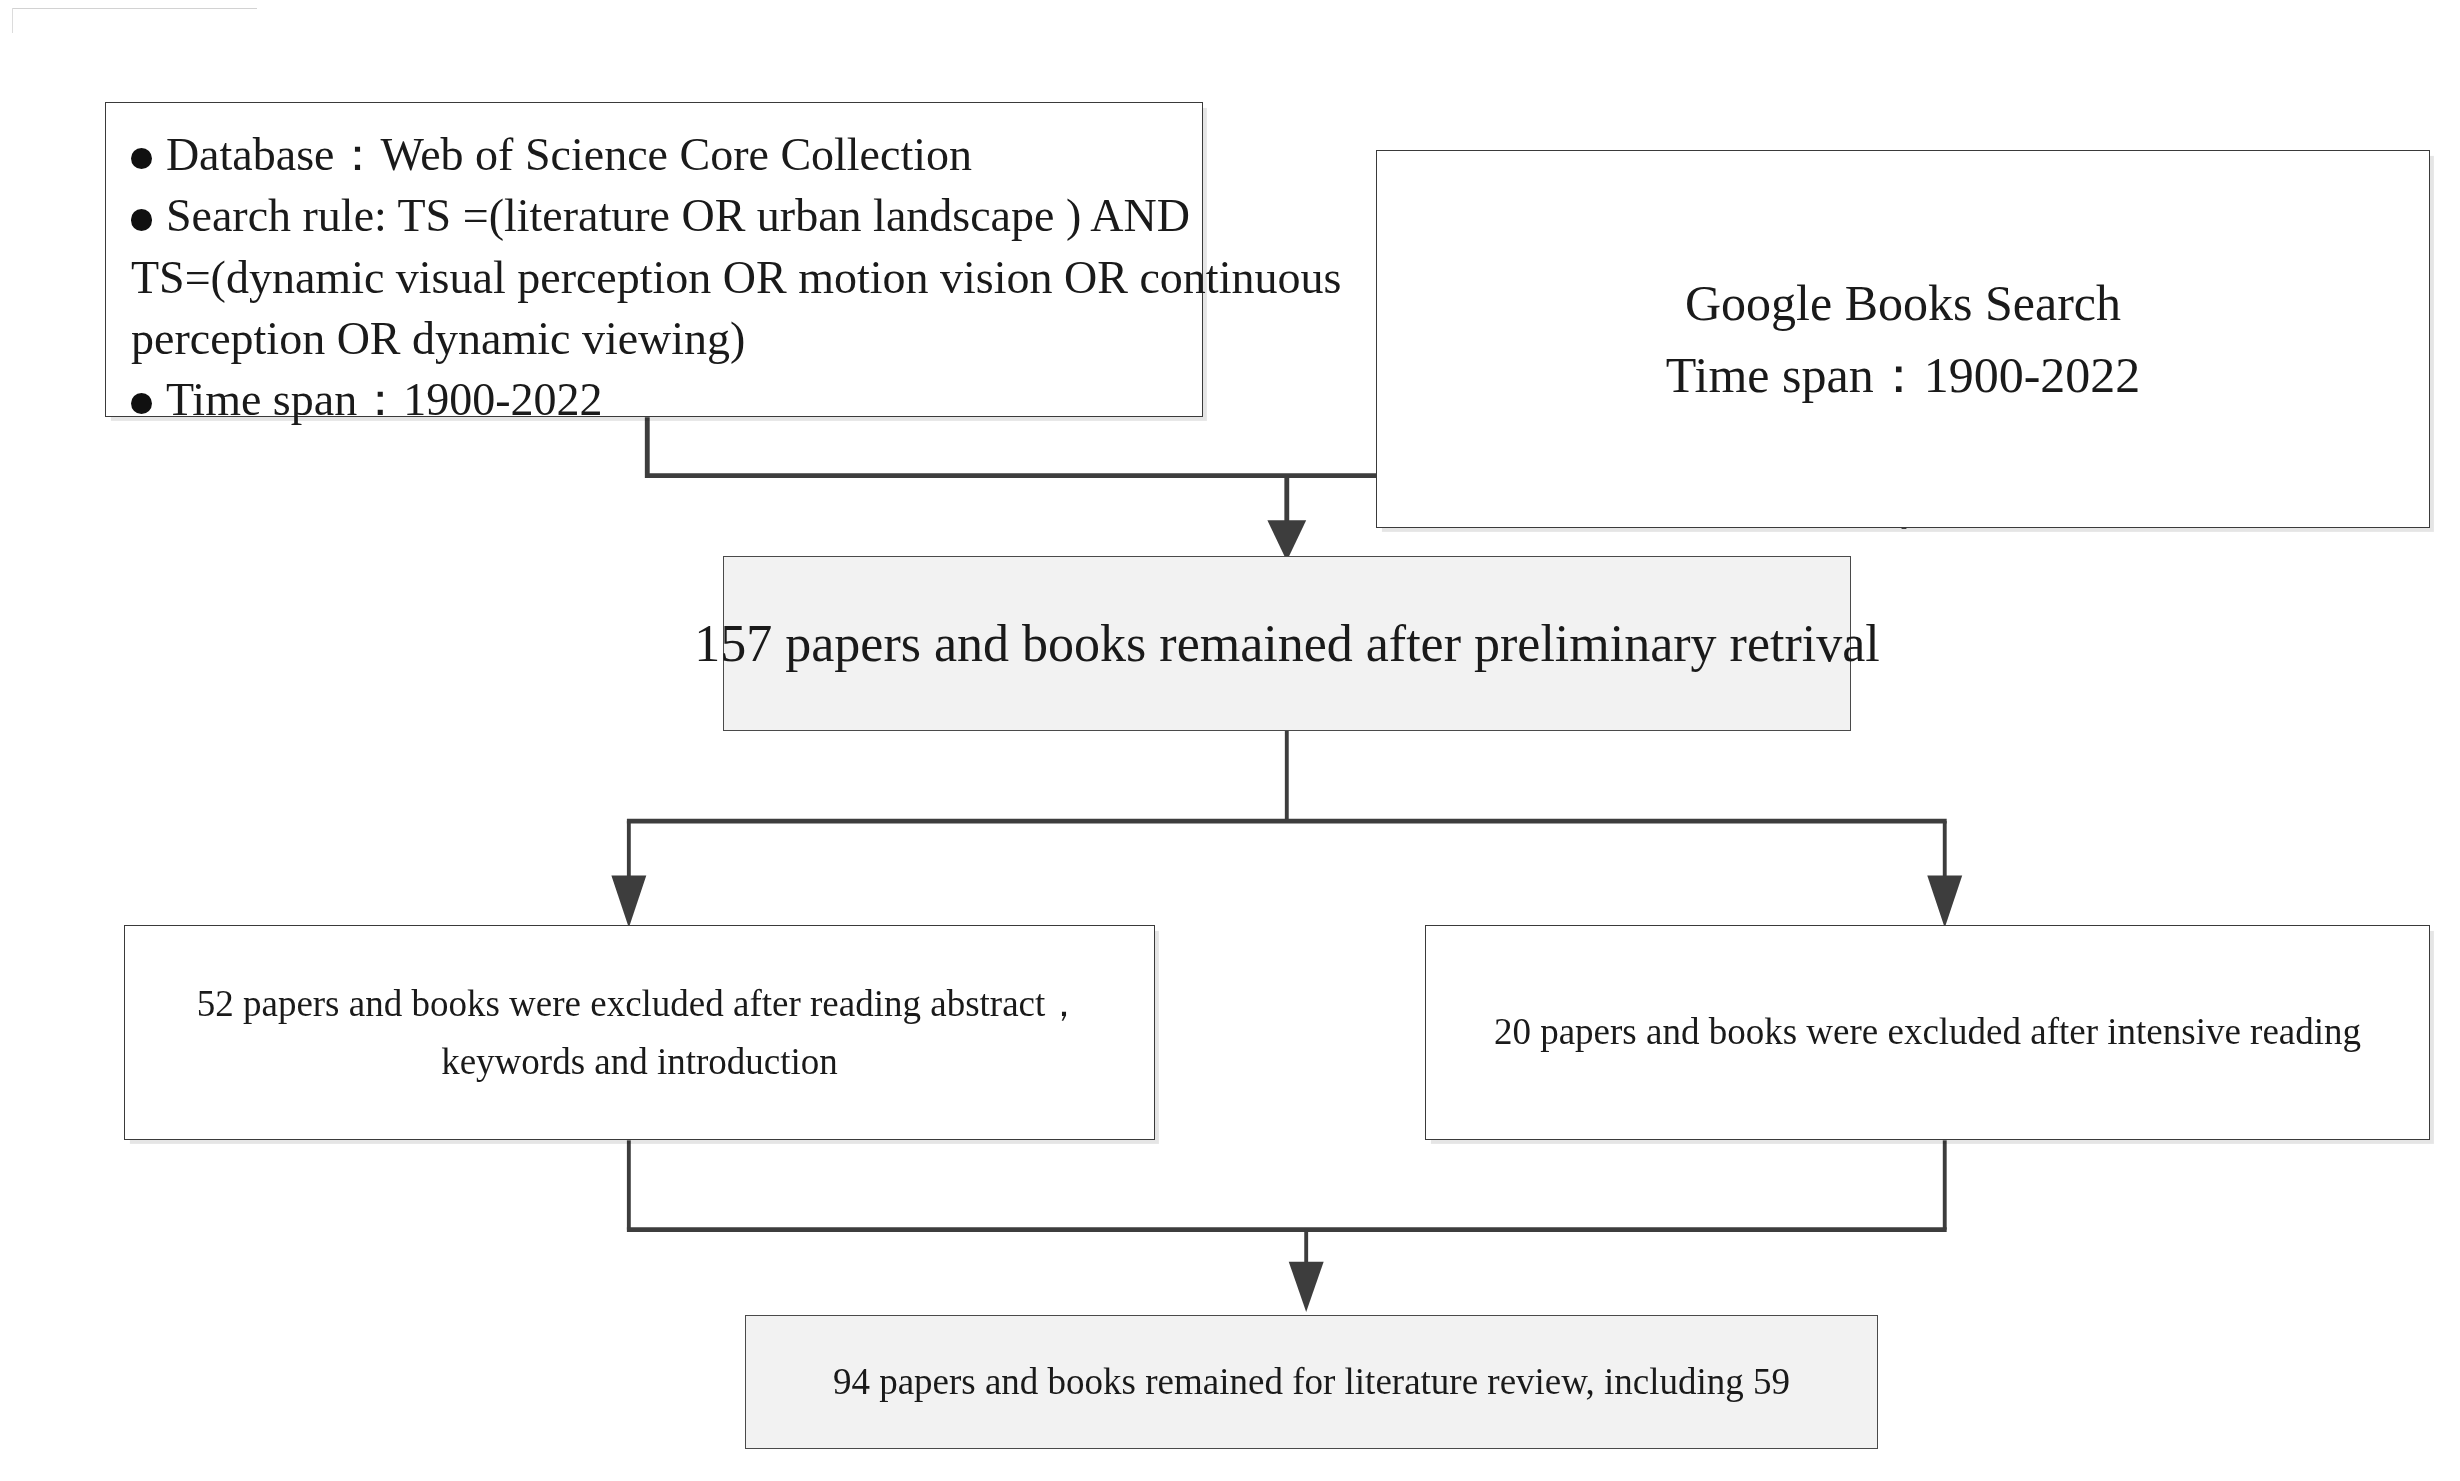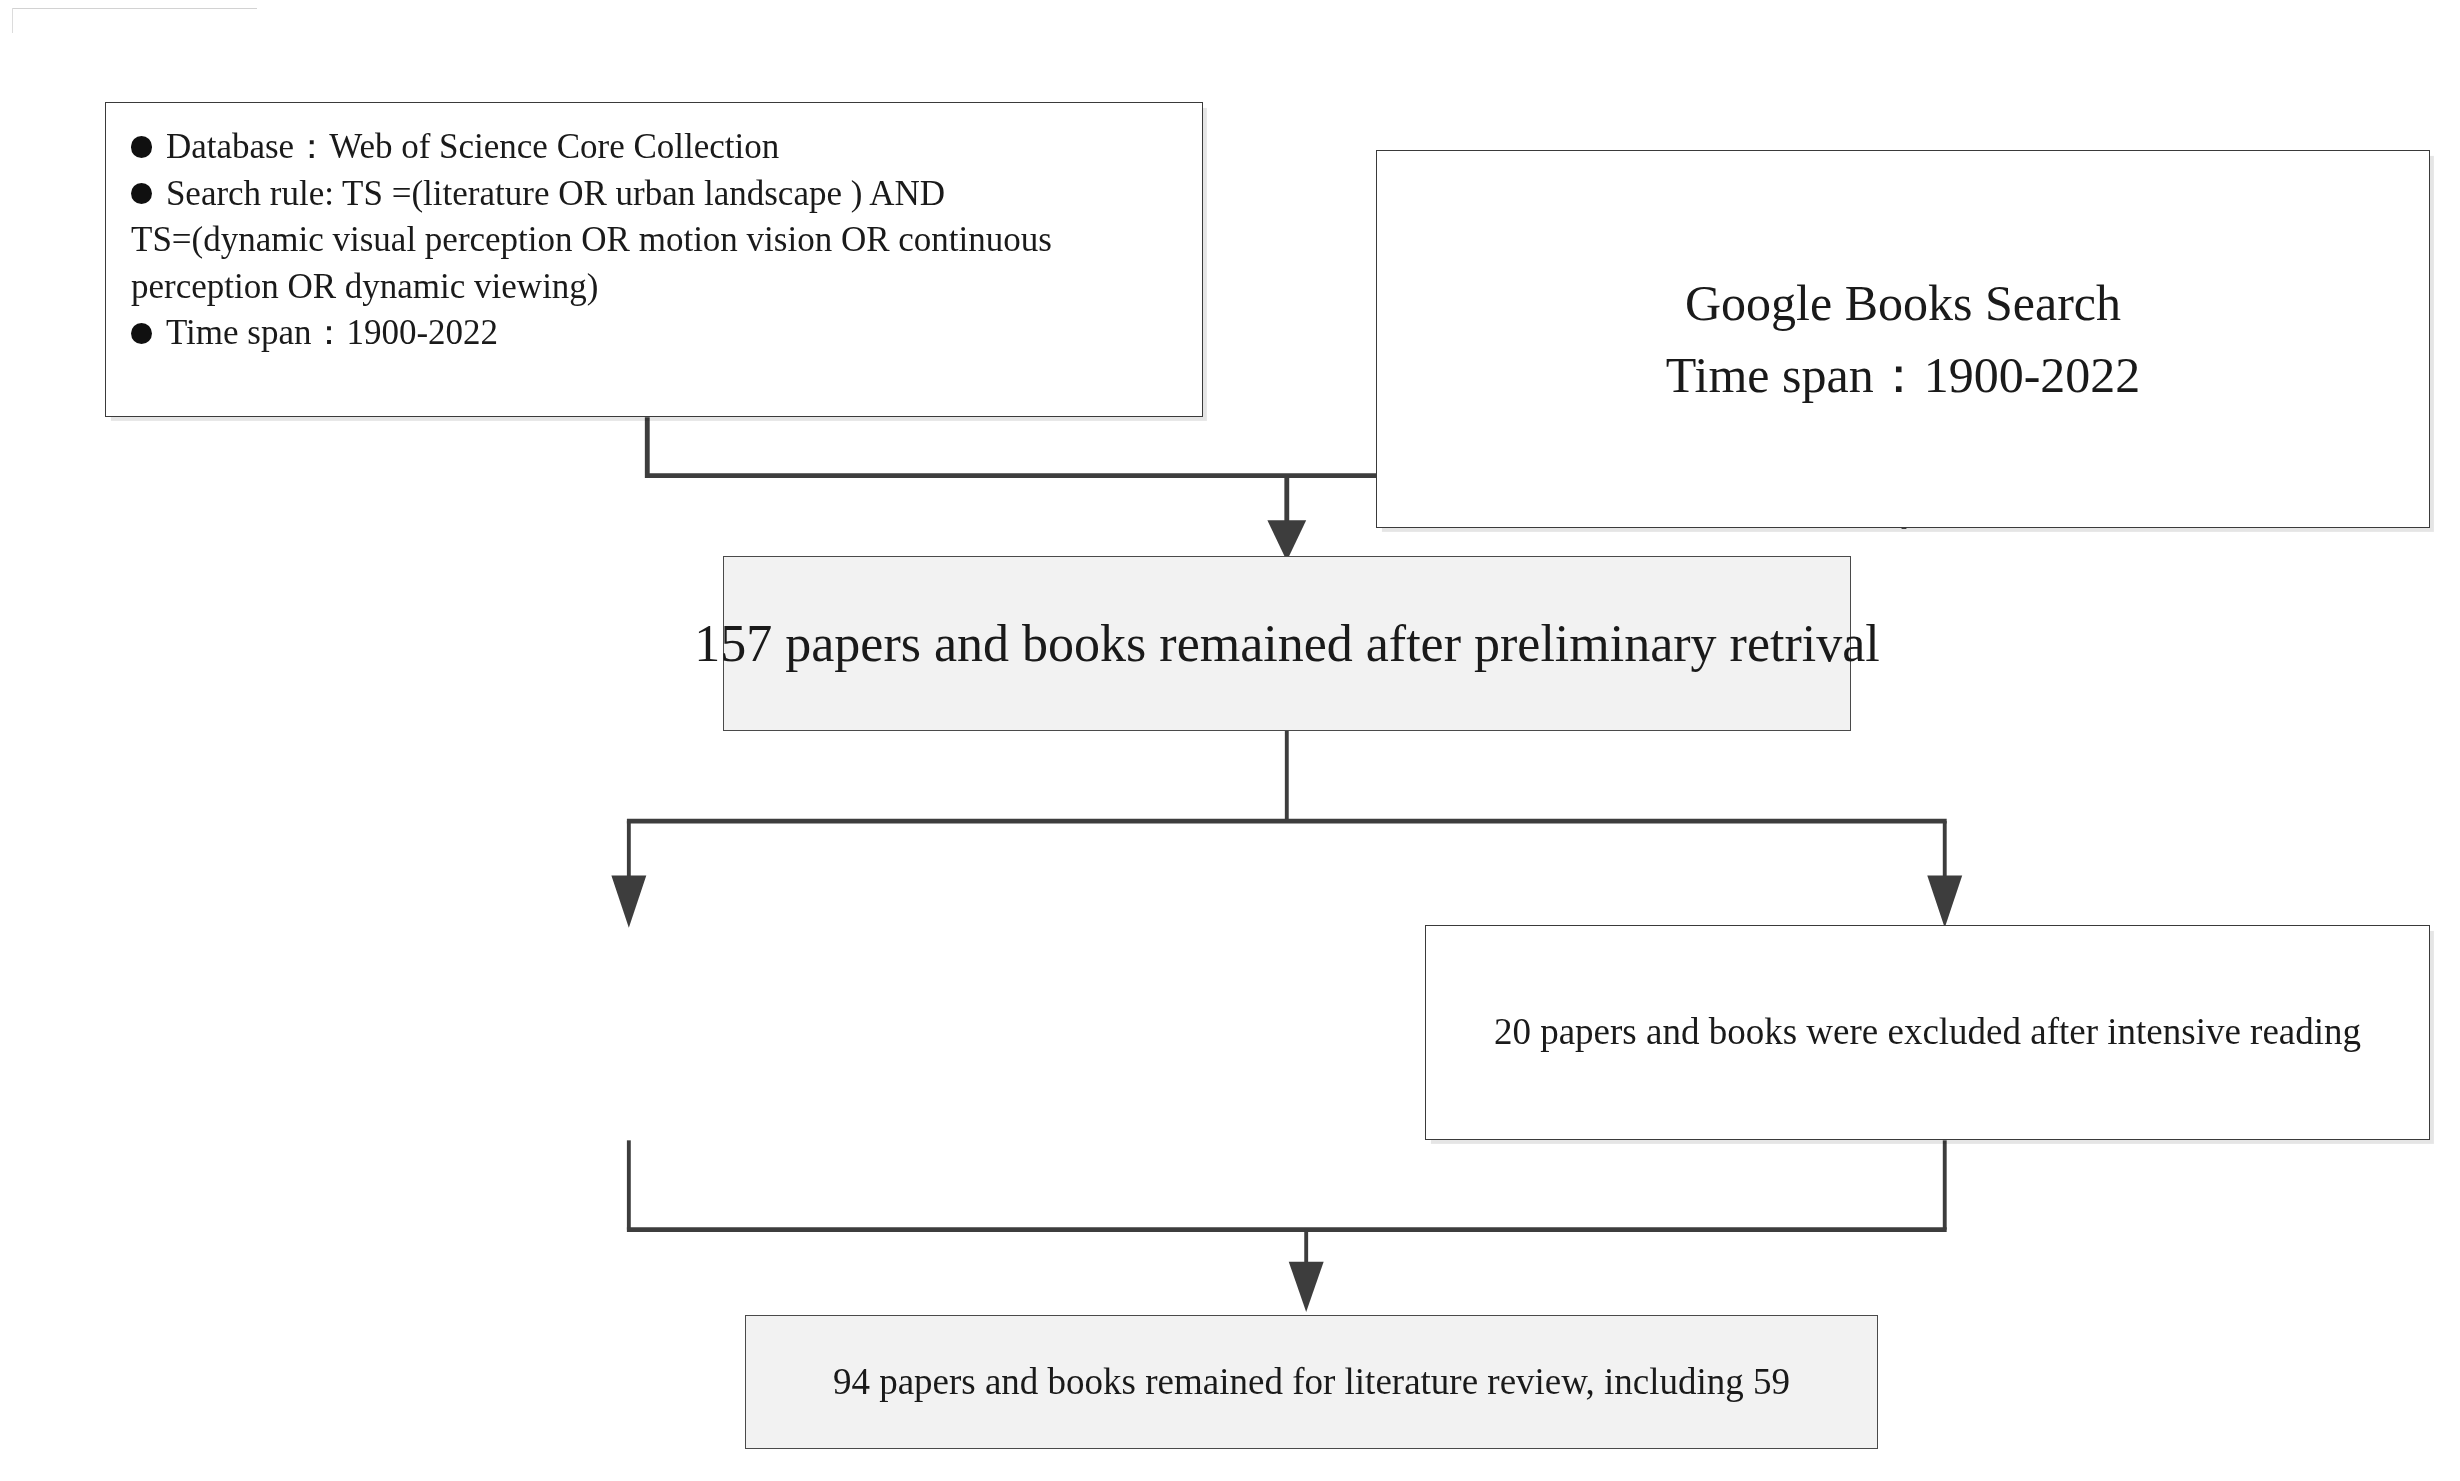--- a/index.html
+++ b/index.html
@@ -51,21 +51,21 @@
     line-height:1.30;
     white-space:nowrap;
   }
 
   
   #node-criteria{
     left:105px; top:102px; width:1098px; height:315px;
     padding:21.3px 25px 17.5px 25px;
     justify-content:flex-start;
   }
-  #node-criteria .n-line{ font-size:35px; line-height:1.33; }
+  #node-criteria .n-line{ font-size:46px; line-height:1.33; }
   .bullet{
     display:inline-block;
     width:21.3px;height:21.3px;
     border-radius:50%;
     background:#101010;
     vertical-align:0.02em;
     margin-right:13.6px;
   }
 
   #node-google{
@@ -157,20 +157,24 @@
 
   <div class="node shadowed center" id="node-google">
     <div class="n-line">Google Books Search</div>
     <div class="n-line">Time span：1900-2022</div>
   </div>
 
   <div class="node filled center" id="node-prelim">
     <div class="n-line">157 papers and books remained after preliminary retrival</div>
   </div>
 
+  <div class="node shadowed center" id="node-excl-abstract">
+    <div class="n-line">52 papers and books were excluded after reading abstract，</div>
+    <div class="n-line">keywords and introduction</div>
+  </div>
 
   <div class="node shadowed center" id="node-excl-intensive">
     <div class="n-line">20 papers and books were excluded after intensive reading</div>
   </div>
 
   <div class="node filled center" id="node-final">
     <div class="n-line">94 papers and books remained for literature review, including 59</div>
   </div>
 
 </div>

